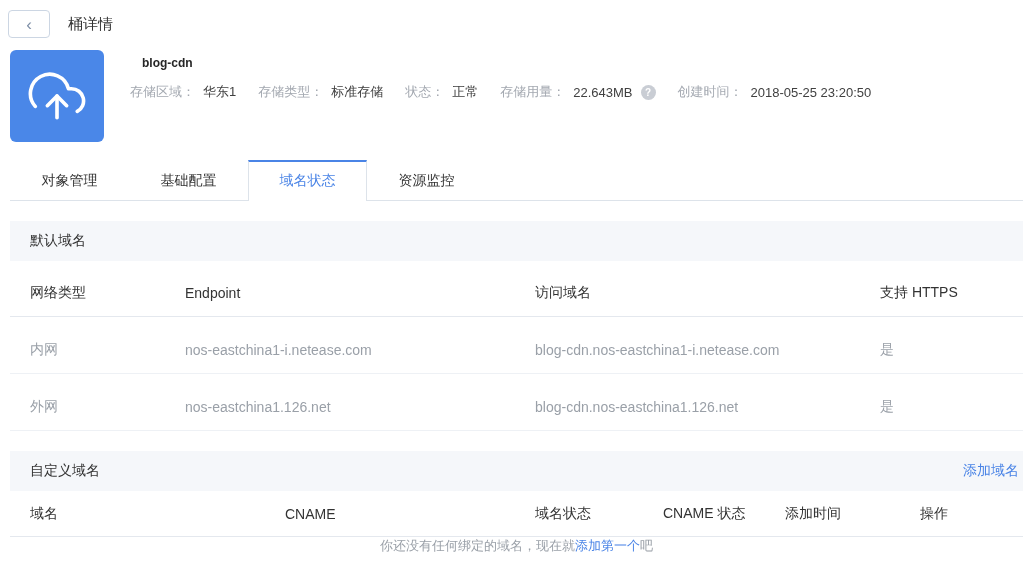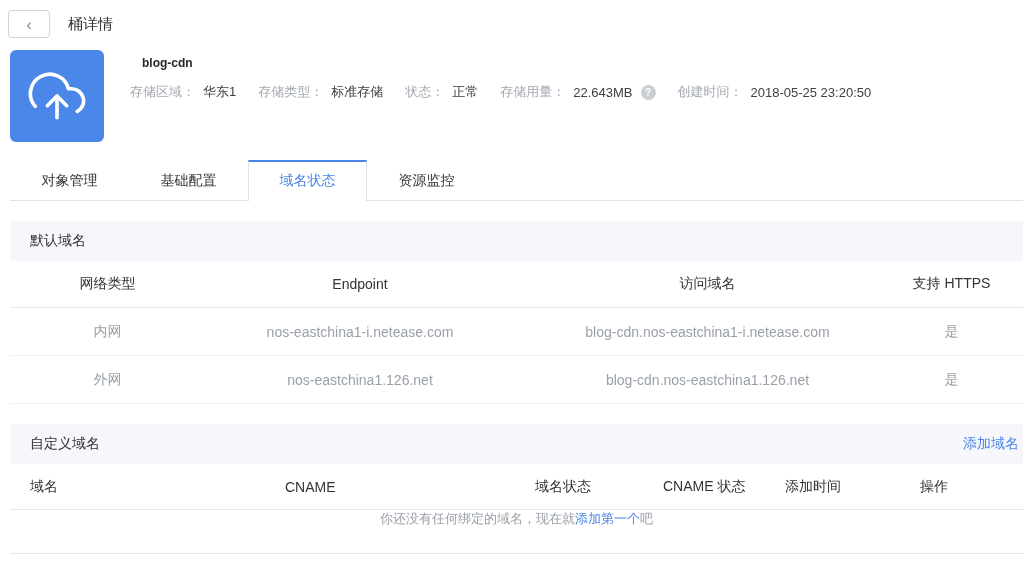--- a/index.html
+++ b/index.html
@@ -51,21 +51,21 @@
 
   
   .section-bar {
     margin: 20px 10px 0; height: 40px; background: #f5f7fa;
     display: flex; align-items: center; justify-content: space-between;
     padding: 0 4px 0 20px; font-size: 14px; color: #333;
   }
   .link { color: #4a84e6; cursor: pointer; font-size: 14px; text-decoration: none; }
 
   
-  .d-head, .d-row { display: grid; grid-template-columns: 155px 350px 345px 1fr; align-items: center; padding-left: 20px; margin: 0 10px; text-align: center; }
+  .d-head, .d-row { display: grid; grid-template-columns: 155px 350px 345px 1fr; align-items: center; padding-left: 20px; margin: 9px 10px; }
   .d-head { height: 47px; font-size: 14px; color: #333; border-bottom: 1px solid #e4e8ee; }
   .d-row  { height: 48px; font-size: 14px; color: #9aa0a8; border-bottom: 1px solid #eef1f5; }
 
   
   .c-head { display: grid; grid-template-columns: 255px 250px 128px 122px 135px 1fr; align-items: center; height: 46px; padding-left: 20px; margin: 0 10px; font-size: 14px; color: #333; border-bottom: 1px solid #e4e8ee; }
   .empty-row {
     height: 44px; margin: 0 10px; display: flex; align-items: flex-start; justify-content: center;
     font-size: 13px; color: #9aa0a8; border-bottom: 1px solid #e4e8ee;
   }
   .empty-row .link { font-size: 13px; }

